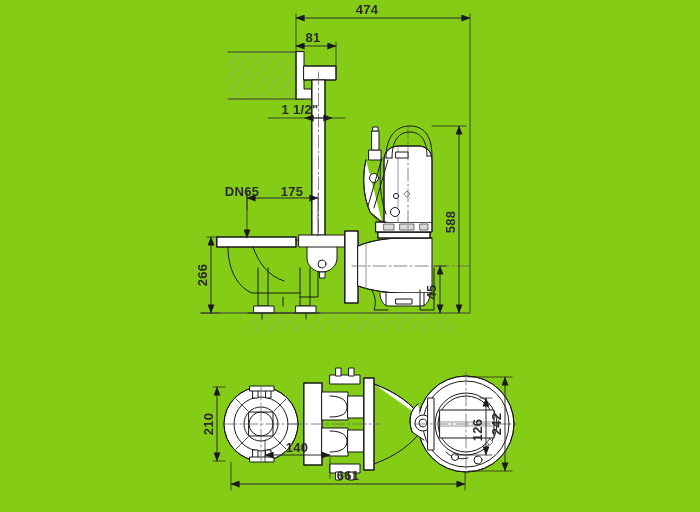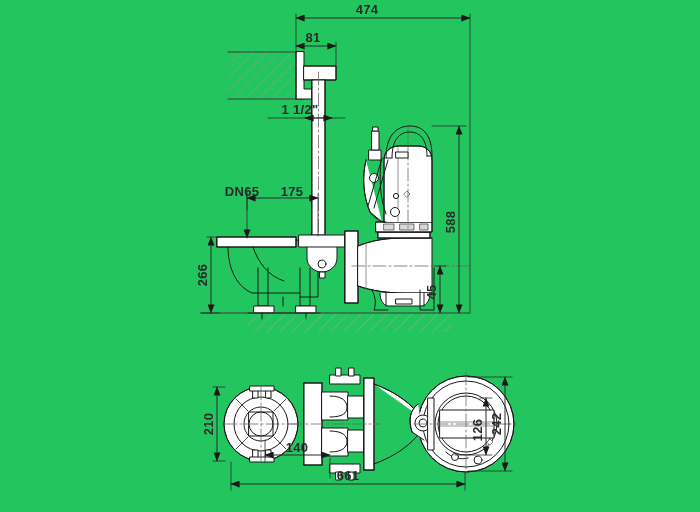--- a/index.html
+++ b/index.html
@@ -1,18 +1,18 @@
 <!DOCTYPE html>
 <html><head>
 <meta charset="utf-8">
 <style>
   html,body{margin:0;padding:0;background:#fff;}
   body{width:700px;height:512px;overflow:hidden;
        font-family:"Liberation Sans",sans-serif;color:#1a1a1a;}
-  #stage{position:relative;width:700px;height:512px;background:#22c55e;}
+  #stage{position:relative;width:700px;height:512px;background:#84cc16;}
   svg.draw{position:absolute;left:0;top:0;width:700px;height:512px;}
   .dimtxt{font-family:"Liberation Sans",sans-serif;font-size:13px;fill:#2b2b2b;
           font-weight:600;letter-spacing:.3px;}
   text{-webkit-font-smoothing:antialiased;}
 </style>
 </head>
 <body>
 
 <div id="stage">
 

